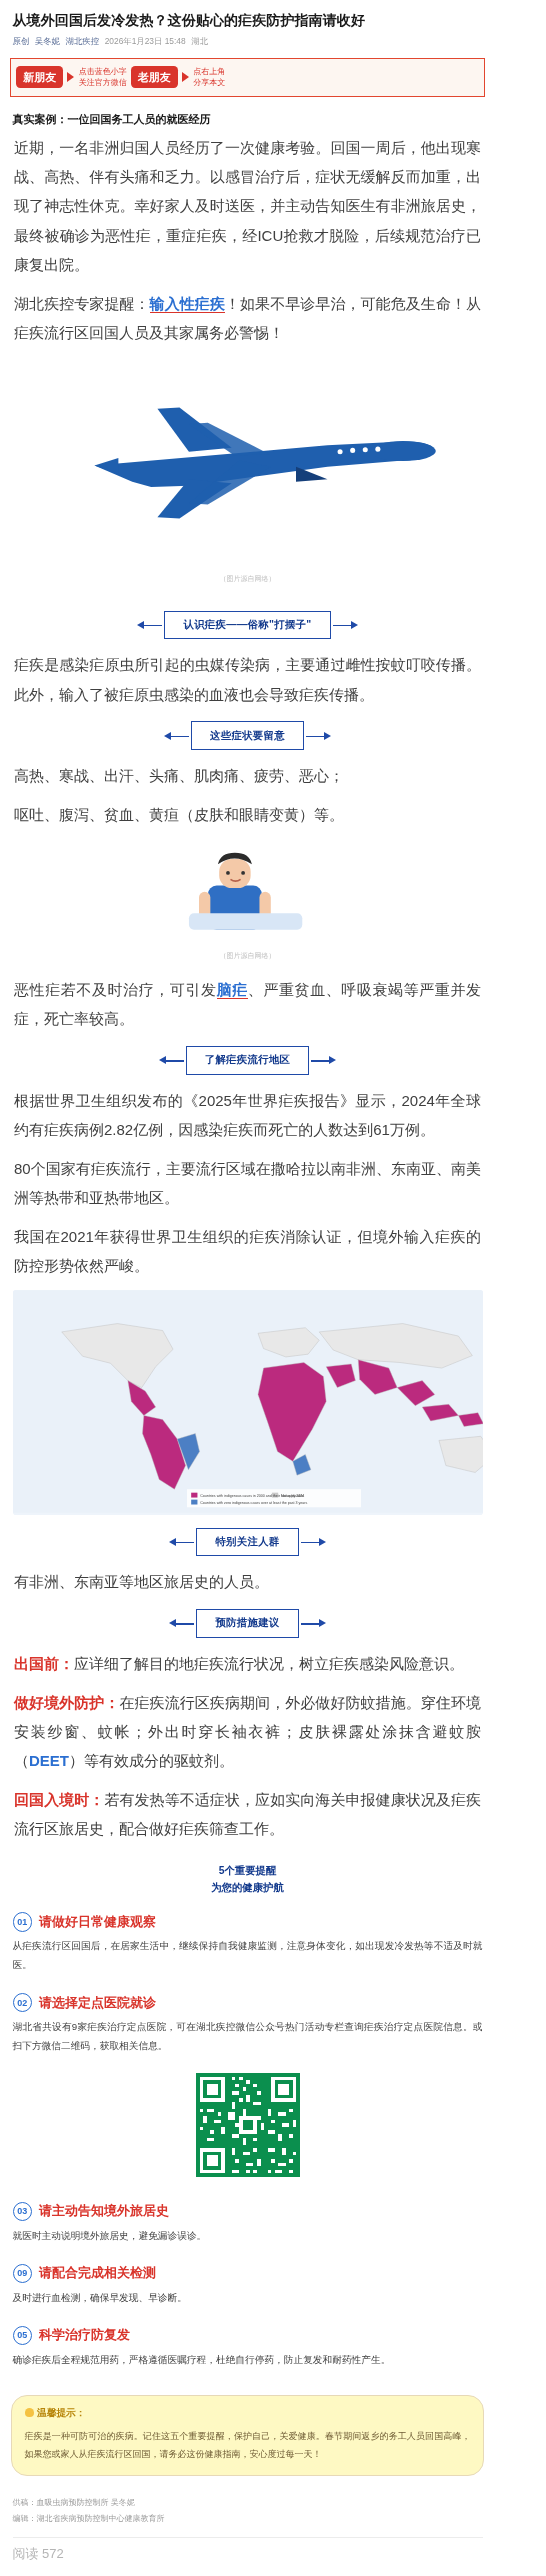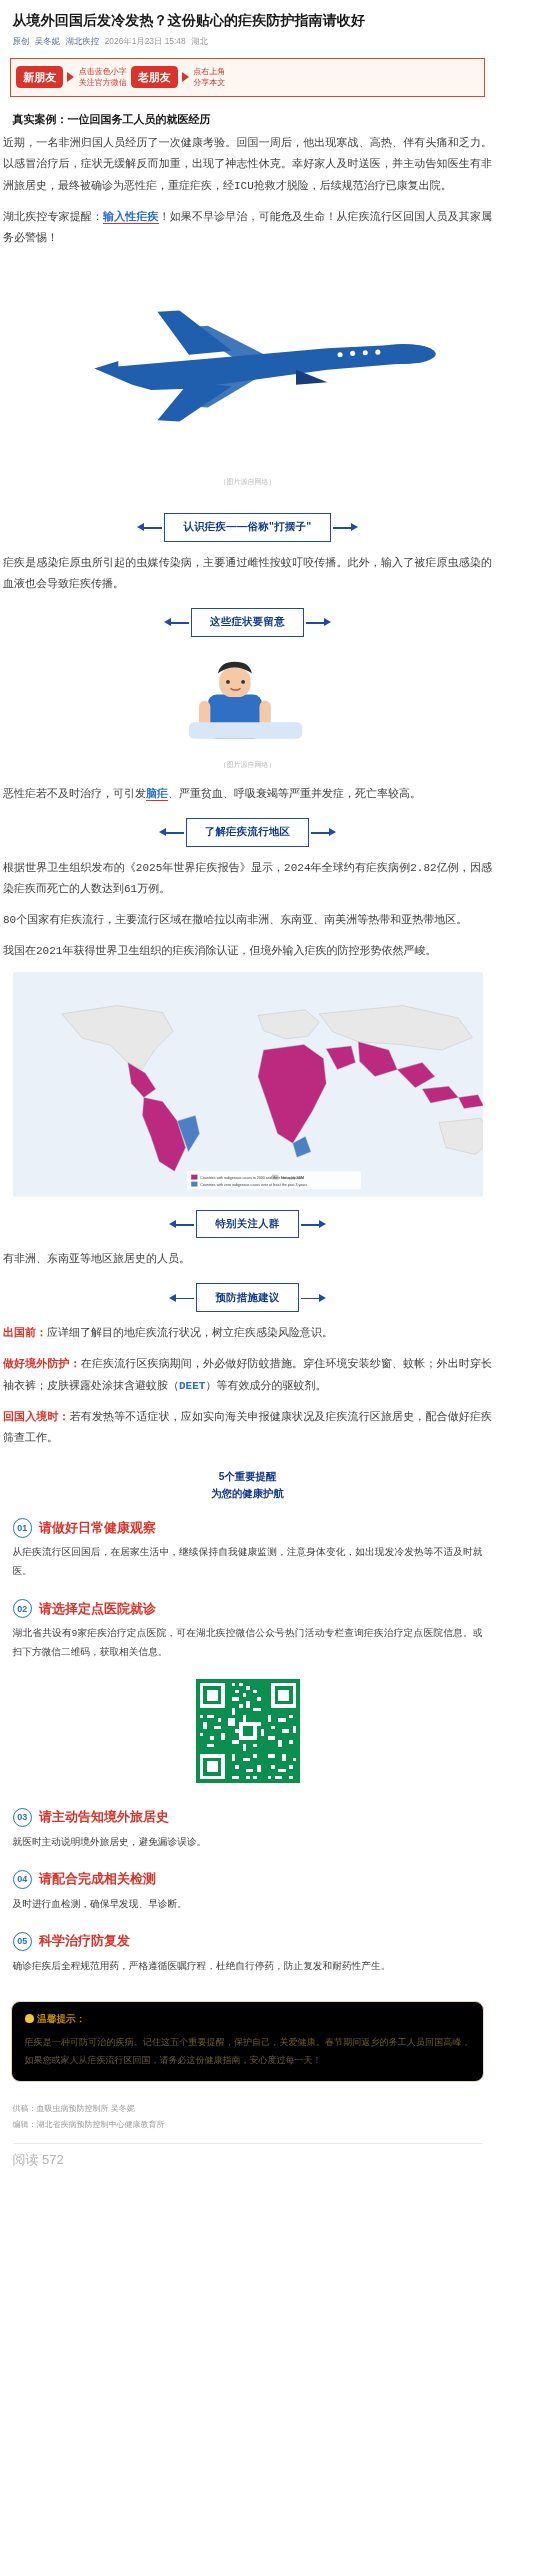--- a/index.html
+++ b/index.html
@@ -79,27 +79,26 @@
   .fb-text .l2{ display:block; }
 
   
   .sec-label {
     font-size:11px;
     font-weight:bold;
     color:#1a1a1a;
     padding:2.8px 12.5px 5.6px;
   }
   p.body {
-    font-size:11px;
+    font-size:15px;
     line-height:1.95;
     color:#3f3f3f;
-    padding:0 3px;
+    padding:0 14px;
     margin:0 0 9.7px 0;
     text-align:justify;
-    font-family:Liberation Mono, monospace;
   }
   .hl-blue { color:#2b6fd1; font-weight:bold; }
   .hl-red  { color:#d9342b; font-weight:bold; }
   .hl-under { border-bottom:0.7px solid #d9342b; }
 
   
   .ribbon-wrap {
     display:flex;
     justify-content:center;
     margin:12.5px 0 11px;
@@ -207,22 +206,22 @@
     width:104px;height:104px;
     background:#0b8f4e;
     position:relative;
     display:block;
   }
 
   
   .tipbox{
     margin:18px 11px 9.7px;
     border:0.7px solid #e7d9b8;
-    background:#000000;
-    border-radius:9px;
+    background:#fef9c3;
+    border-radius:16px;
     padding:11px 12.5px 12.5px;
     position:relative;
   }
   .tipbox h4{
     margin:0 0 7px 0;
     font-size:9.7px;
     color:#b8860b;
     font-weight:bold;
   }
   .tipbox p{
@@ -323,20 +322,22 @@
   </div>
   <p class="body">疟疾是感染疟原虫所引起的虫媒传染病，主要通过雌性按蚊叮咬传播。此外，输入了被疟原虫感染的血液也会导致疟疾传播。</p>
 
   <div class="ribbon-wrap">
     <div class="ribbon">
       <span class="tri-l"></span>
       <span>这些症状要留意</span>
       <span class="tri-r"></span>
     </div>
   </div>
+  <p class="body">高热、寒战、出汗、头痛、肌肉痛、疲劳、恶心；</p>
+  <p class="body">呕吐、腹泻、贫血、黄疸（皮肤和眼睛变黄）等。</p>
 
   <div class="img-block">
     <svg class="kid-canvas" viewBox="0 0 786 150">
       <rect x="330" y="60" width="86" height="70" rx="14" fill="#2f6fc4"></rect>
       <rect x="348" y="18" width="50" height="46" rx="20" fill="#f4c9a8"></rect>
       <path d="M346 26 q26 -18 54 0 q-4 -18 -27 -18 q-23 0 -27 18Z" fill="#2b2b2b"></path>
       <circle cx="362" cy="40" r="3" fill="#333"></circle>
       <circle cx="386" cy="40" r="3" fill="#333"></circle>
       <path d="M366 50 q8 6 16 0" stroke="#b5604a" stroke-width="2.5" fill="none"></path>
       <rect x="316" y="70" width="18" height="48" rx="9" fill="#f4c9a8"></rect>
@@ -528,21 +529,21 @@
     </svg>
   </div>
 
   <div class="num-item">
     <span class="num-badge">03</span>
     <span class="num-head">请主动告知境外旅居史</span>
   </div>
   <div class="num-body">就医时主动说明境外旅居史，避免漏诊误诊。</div>
 
   <div class="num-item">
-    <span class="num-badge">04</span>
+    <span class="num-badge">09</span>
     <span class="num-head">请配合完成相关检测</span>
   </div>
   <div class="num-body">及时进行血检测，确保早发现、早诊断。</div>
 
   <div class="num-item">
     <span class="num-badge">05</span>
     <span class="num-head">科学治疗防复发</span>
   </div>
   <div class="num-body">确诊疟疾后全程规范用药，严格遵循医嘱疗程，杜绝自行停药，防止复发和耐药性产生。</div>
 

